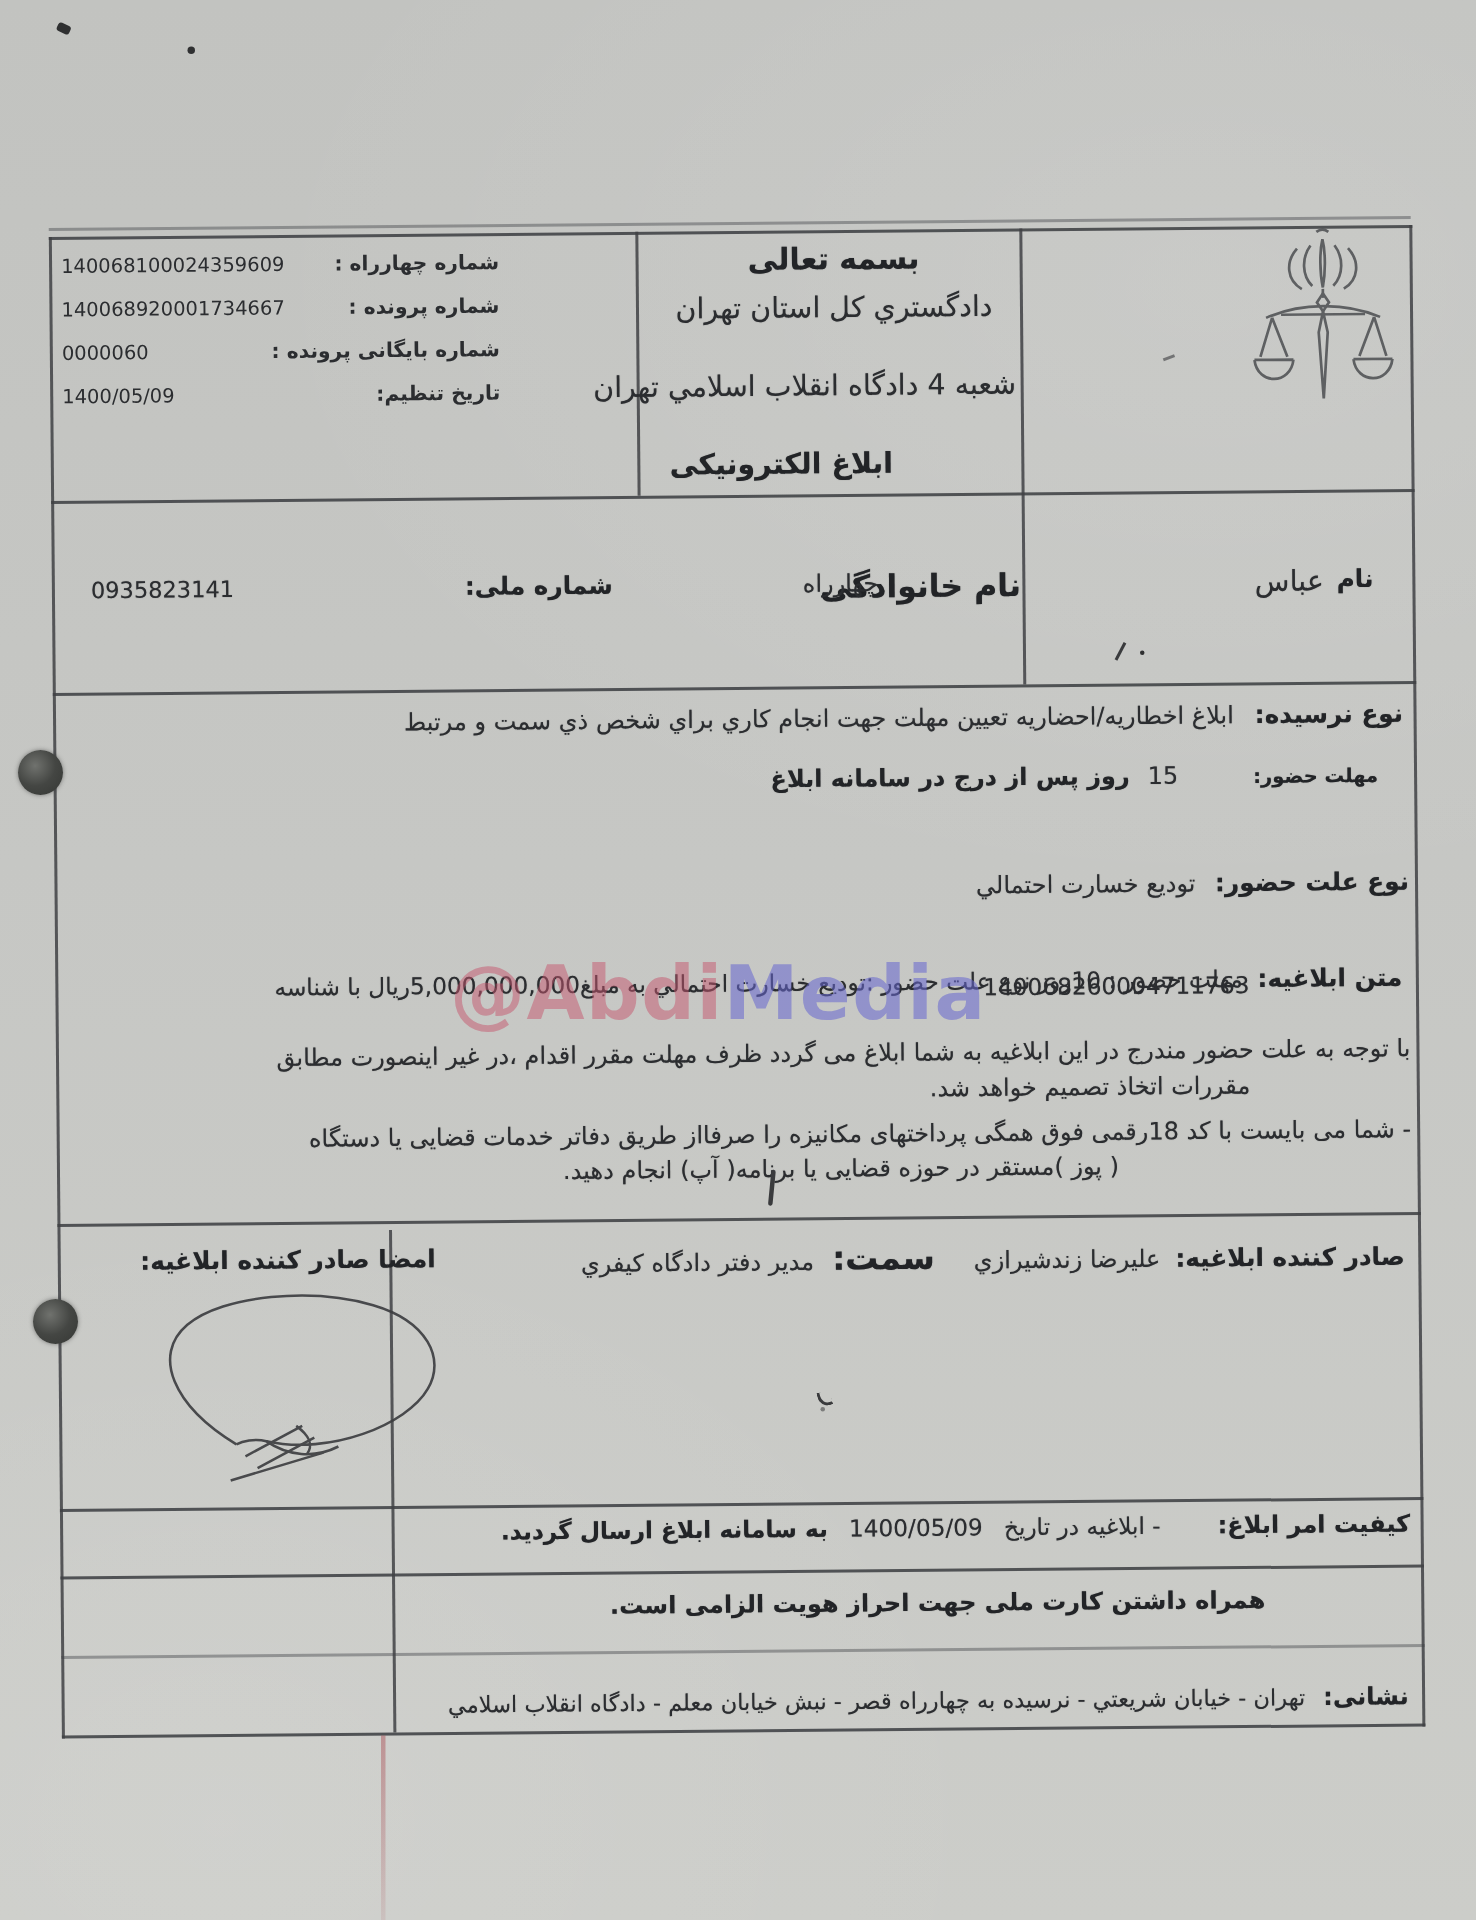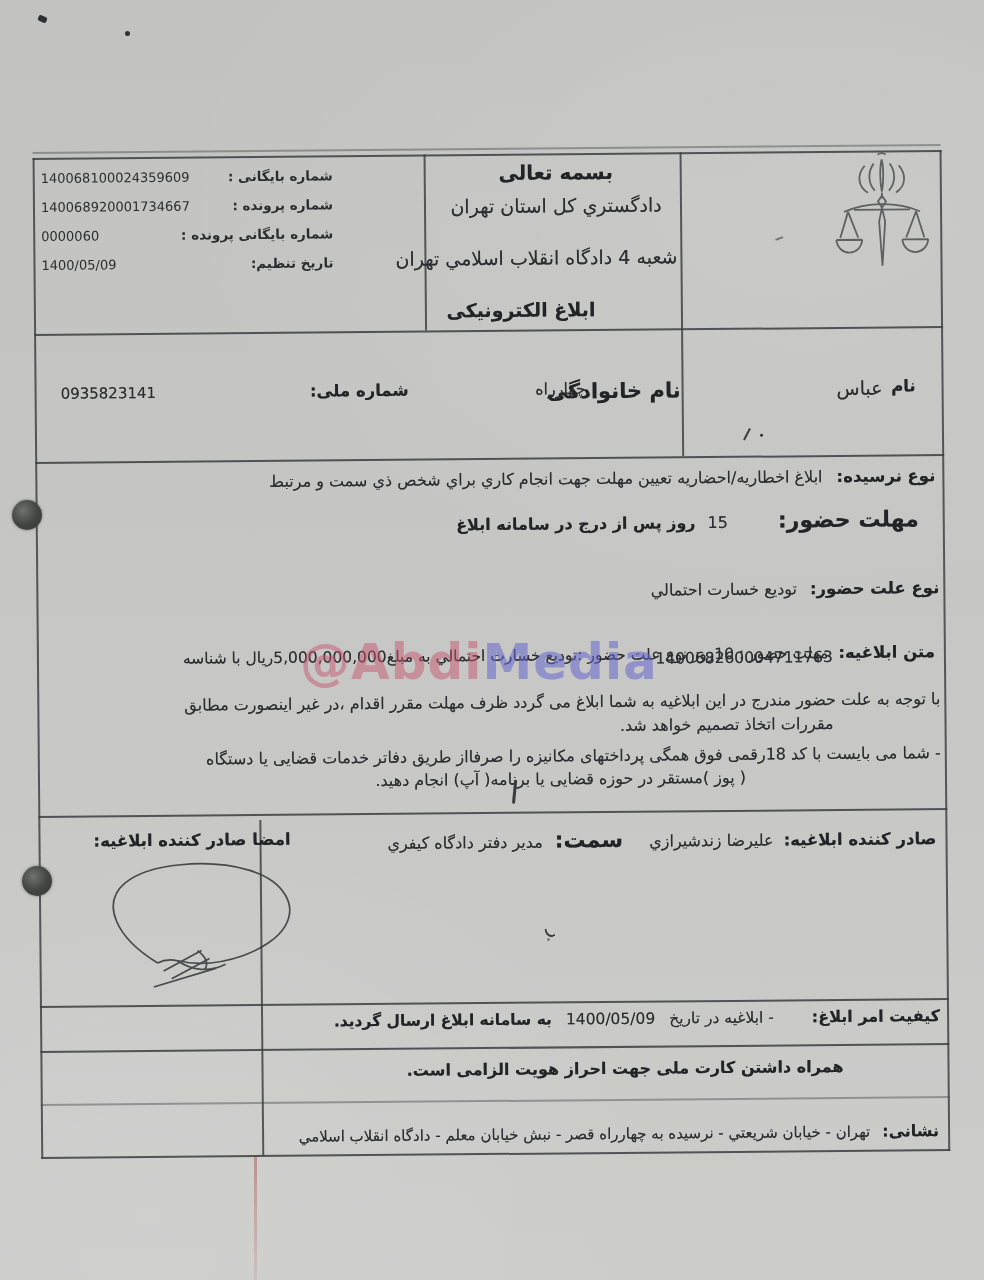--- a/index.html
+++ b/index.html
@@ -49,21 +49,21 @@
     <div class="hl" style="left:37px;top:1047px;width:909px;"></div>
     <div class="hl faint" style="left:37px;top:1100px;width:909px;"></div>
     <div class="hl" style="left:37px;top:1153px;width:909px;"></div>
     <div class="vl" style="left:37px;top:154px;height:1001px;"></div>
     <div class="vl" style="left:944px;top:154px;height:1001px;"></div>
     <div class="vl" style="left:428px;top:154px;height:176px;"></div>
     <div class="vl" style="left:684px;top:154px;height:304px;"></div>
     <div class="vl" style="left:258px;top:818px;height:335px;"></div>
 
     <div class="meta-row" style="top:166px;">
-      <span class="meta-label">شماره بایگانی :</span>
+      <span class="meta-label">شماره چهارراه :</span>
       <span class="meta-value">140068100024359609</span>
     </div>
     <div class="meta-row" style="top:195px;">
       <span class="meta-label">شماره پرونده :</span>
       <span class="meta-value">140068920001734667</span>
     </div>
     <div class="meta-row" style="top:224px;">
       <span class="meta-label">شماره بایگانی پرونده :</span>
       <span class="meta-value">0000060</span>
     </div>
@@ -102,21 +102,21 @@
     <div class="abs b" style="right:301px;top:380px;font-size:21px;">نام خانوادگی</div>
     <div class="abs" style="right:396px;top:380px;font-size:16px;">چهارراه</div>
     <div class="abs b" style="right:573px;top:380px;font-size:16.5px;">شماره ملی:</div>
     <div class="abs ltr" style="left:63px;top:381px;font-size:15px;">0935823141</div>
 
     <div class="abs flex" style="right:47px;top:470px;gap:14px;font-size:16px;">
       <span class="b" style="font-size:16.5px;">نوع نرسیده:</span>
       <span>ابلاغ اخطاریه/احضاریه تعیین مهلت جهت انجام کاري براي شخص ذي سمت و مرتبط</span>
     </div>
     <div class="abs flex" style="right:64px;top:510px;font-size:16px;">
-      <span class="b" style="font-size:22px;">مهلت حضور:</span>
+      <span class="b" style="font-size:13px;">مهلت حضور:</span>
       <span style="width:50px;"></span>
       <span class="ltr">15</span>
       <span style="width:12px;"></span>
       <span class="b">روز پس از درج در سامانه ابلاغ</span>
     </div>
     <div class="abs flex" style="right:44px;top:582px;gap:13px;font-size:16px;">
       <span class="b" style="font-size:16.5px;">نوع علت حضور:</span>
       <span>تودیع خسارت احتمالي</span>
     </div>
     <div class="abs flex" style="right:49px;top:625px;gap:10px;font-size:15.5px;">

